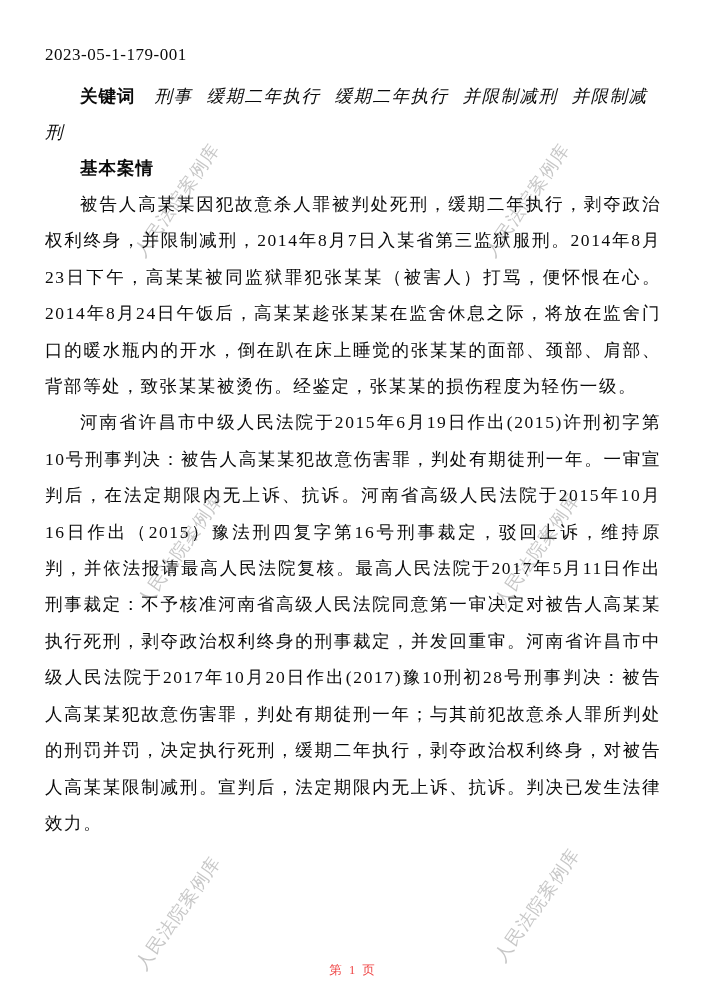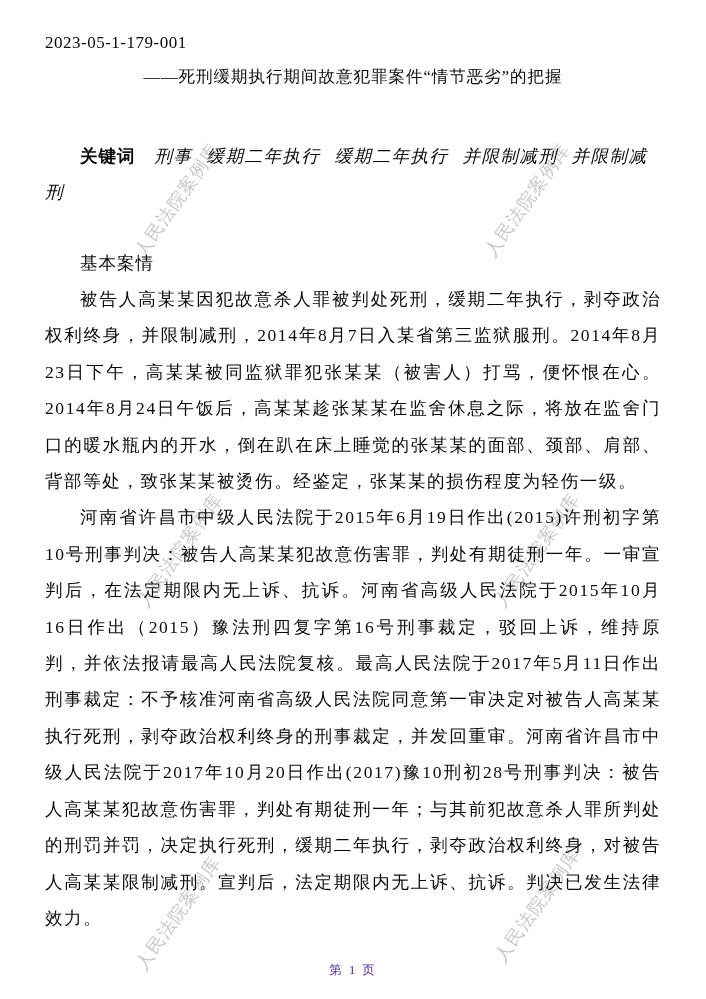--- a/index.html
+++ b/index.html
@@ -36,21 +36,21 @@
   .wm2 { left: 527px; top: 200px; }
   .wm3 { left: 180px; top: 550px; }
   .wm4 { left: 537px; top: 550px; }
   .wm5 { left: 178px; top: 913px; }
   .wm6 { left: 537px; top: 905px; }
 
   
   .content {
     position: relative;
     z-index: 1;
-    padding: 32px 45px 0 45px;
+    padding: 44px 45px 0 45px;
   }
   .doc-number {
     font-size: 17px;
     letter-spacing: 0.5px;
     line-height: 22px;
     margin-bottom: 12px;
   }
   .case-title {
     text-align: center;
     font-size: 21px;
@@ -78,45 +78,44 @@
     margin-right: 19px;
   }
   .kw-item {
     margin-right: 14px;
     letter-spacing: 1.5px;
     font-style: italic;
   }
   .section-heading {
     font-family: "Liberation Sans", "DejaVu Sans", sans-serif;
     font-size: 17.5px;
-    font-weight: normal;
+    font-weight: bold;
     letter-spacing: 1px;
     line-height: 36px;
     text-indent: 2em;
-    margin-top: 35px;
   }
   .body-paragraph {
     margin: 0;
     font-size: 17.5px;
     line-height: 36.4px;
     letter-spacing: 1.6px;
     text-align: justify;
     text-indent: 2em;
   }
   
   .page-footer {
     position: absolute;
     left: 0;
     right: 0;
     bottom: 20px;
     z-index: 1;
     text-align: center;
     font-size: 12.5px;
     letter-spacing: 2px;
-    color: #4c1d95;
+    color: #ef4444;
   }
 </style>
 </head>
 <body>
 
 <div class="page">
 
   <div class="watermark-layer">
     <div class="wm wm1" style="color: rgb(199, 199, 199);">人民法院案例库</div>
     <div class="wm wm2" style="color: rgb(199, 199, 199);">人民法院案例库</div>
@@ -124,21 +123,20 @@
     <div class="wm wm4" style="color: rgb(199, 199, 199);">人民法院案例库</div>
     <div class="wm wm5" style="color: rgb(199, 199, 199);">人民法院案例库</div>
     <div class="wm wm6" style="color: rgb(199, 199, 199);">人民法院案例库</div>
   </div>
 
   <div class="content">
 
     <div class="doc-number">2023-05-1-179-001</div>
 
 
-    <div class="case-subtitle">——死刑缓期执行期间故意犯罪案件“情节恶劣”的把握</div>
 
     <div class="kw-line">
       <span class="kw-label">关键词</span><span id="keywords-list"><span class="kw-item">刑事</span><span class="kw-item">缓期二年执行</span><span class="kw-item">缓期二年执行</span><span class="kw-item">并限制减刑</span><span class="kw-item">并限制减刑</span></span>
     </div>
 
     <div class="section-heading">基本案情</div>
 
     <p class="body-paragraph">被告人高某某因犯故意杀人罪被判处死刑，缓期二年执行，剥夺政治权利终身，并限制减刑，2014年8月7日入某省第三监狱服刑。2014年8月23日下午，高某某被同监狱罪犯张某某（被害人）打骂，便怀恨在心。2014年8月24日午饭后，高某某趁张某某在监舍休息之际，将放在监舍门口的暖水瓶内的开水，倒在趴在床上睡觉的张某某的面部、颈部、肩部、背部等处，致张某某被烫伤。经鉴定，张某某的损伤程度为轻伤一级。</p>
     <p class="body-paragraph">河南省许昌市中级人民法院于2015年6月19日作出(2015)许刑初字第10号刑事判决：被告人高某某犯故意伤害罪，判处有期徒刑一年。一审宣判后，在法定期限内无上诉、抗诉。河南省高级人民法院于2015年10月16日作出（2015）豫法刑四复字第16号刑事裁定，驳回上诉，维持原判，并依法报请最高人民法院复核。最高人民法院于2017年5月11日作出刑事裁定：不予核准河南省高级人民法院同意第一审决定对被告人高某某执行死刑，剥夺政治权利终身的刑事裁定，并发回重审。河南省许昌市中级人民法院于2017年10月20日作出(2017)豫10刑初28号刑事判决：被告人高某某犯故意伤害罪，判处有期徒刑一年；与其前犯故意杀人罪所判处的刑罚并罚，决定执行死刑，缓期二年执行，剥夺政治权利终身，对被告人高某某限制减刑。宣判后，法定期限内无上诉、抗诉。判决已发生法律效力。</p>
 

